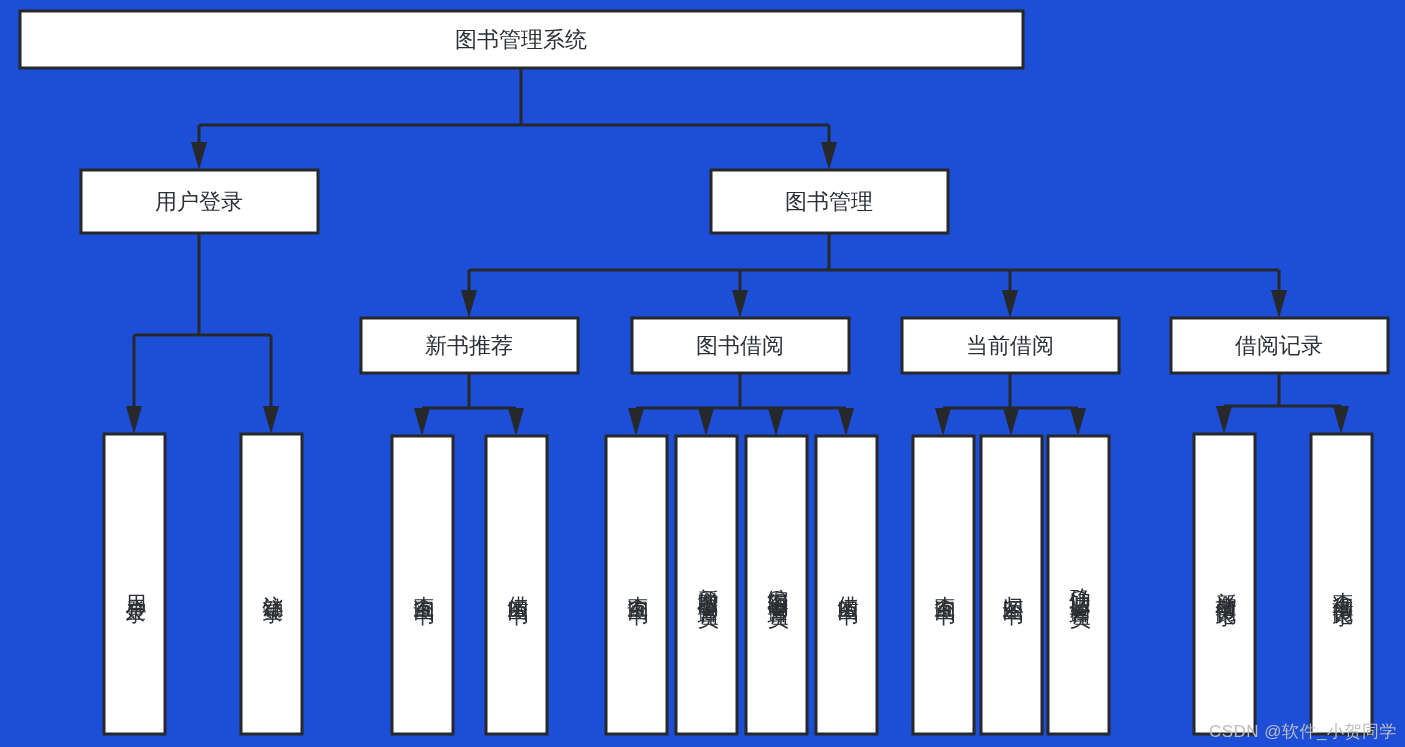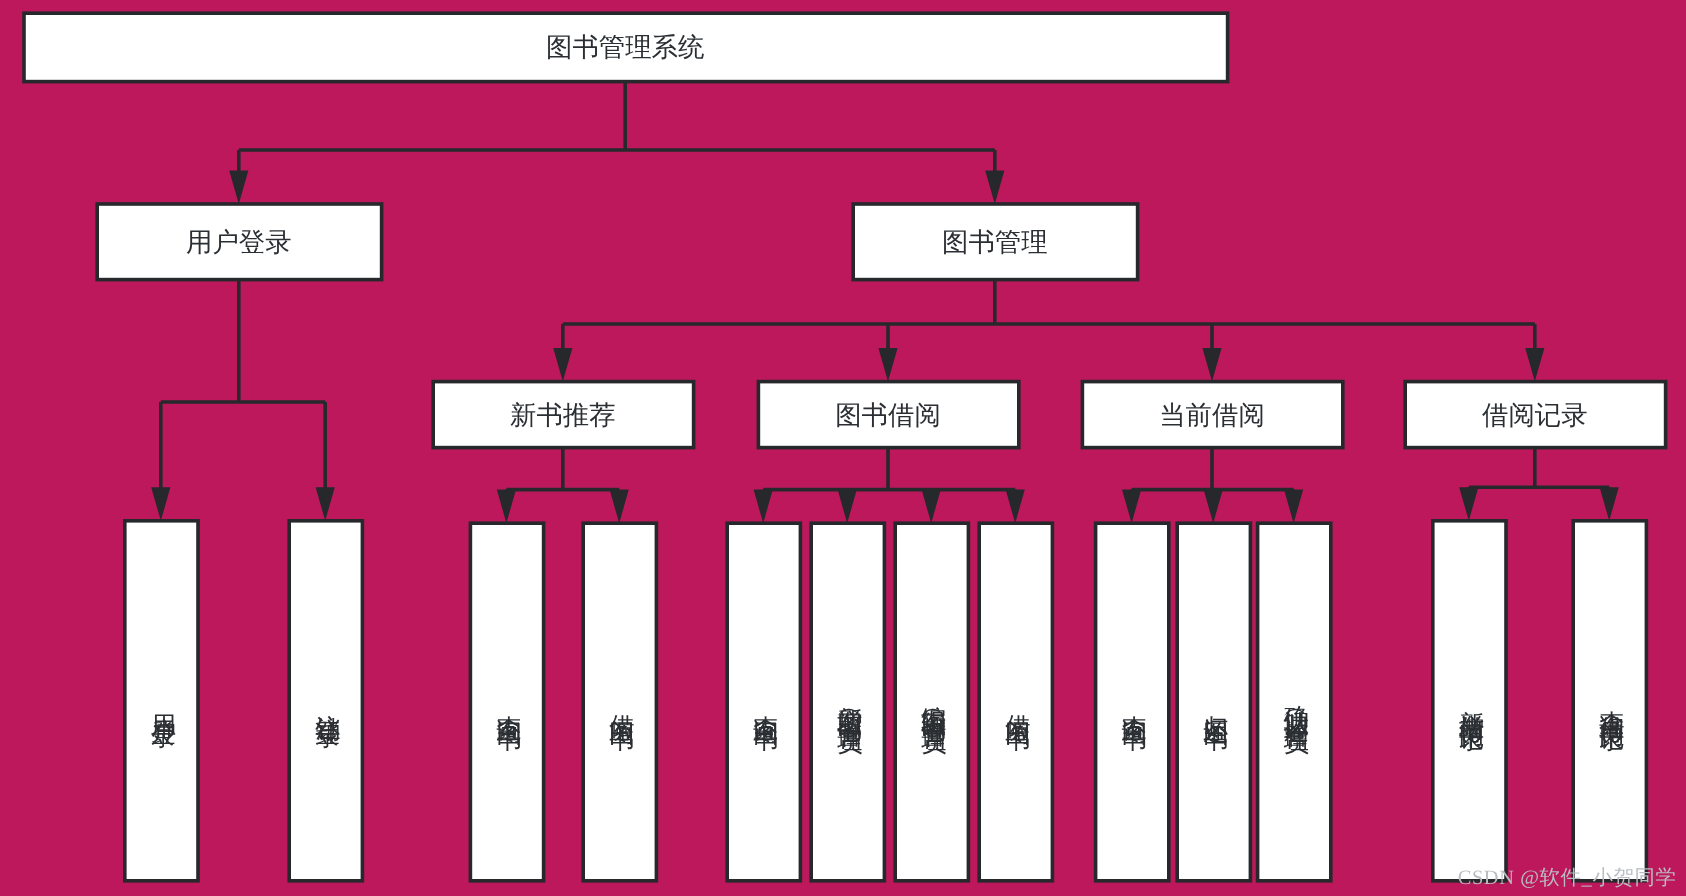--- a/index.html
+++ b/index.html
@@ -7,21 +7,21 @@
     padding: 0;
     background: #ffffff;
   }
   body {
     font-family: "DejaVu Sans", "Liberation Sans", sans-serif;
   }
   #diagram-root {
     position: relative;
     width: 1405px;
     height: 747px;
-    background: #be185d;
+    background: #1d4ed8;
     overflow: hidden;
   }
   svg#chart-svg {
     position: absolute;
     top: 0;
     left: 0;
     width: 1405px;
     height: 747px;
   }
   .node-rect {
@@ -51,21 +51,21 @@
     fill: none;
   }
   .arrow-head {
     fill: #26282b;
     stroke: none;
   }
   .watermark {
     position: absolute;
     right: 8px;
     bottom: 4px;
-    font-family: Liberation Serif, serif;
+    font-family: Liberation Sans, sans-serif;
     font-size: 17px;
     color: #b9bcc0;
     white-space: nowrap;
     letter-spacing: 0.5px;
     text-align: center;
   }
 </style>
 </head>
 <body>
 

